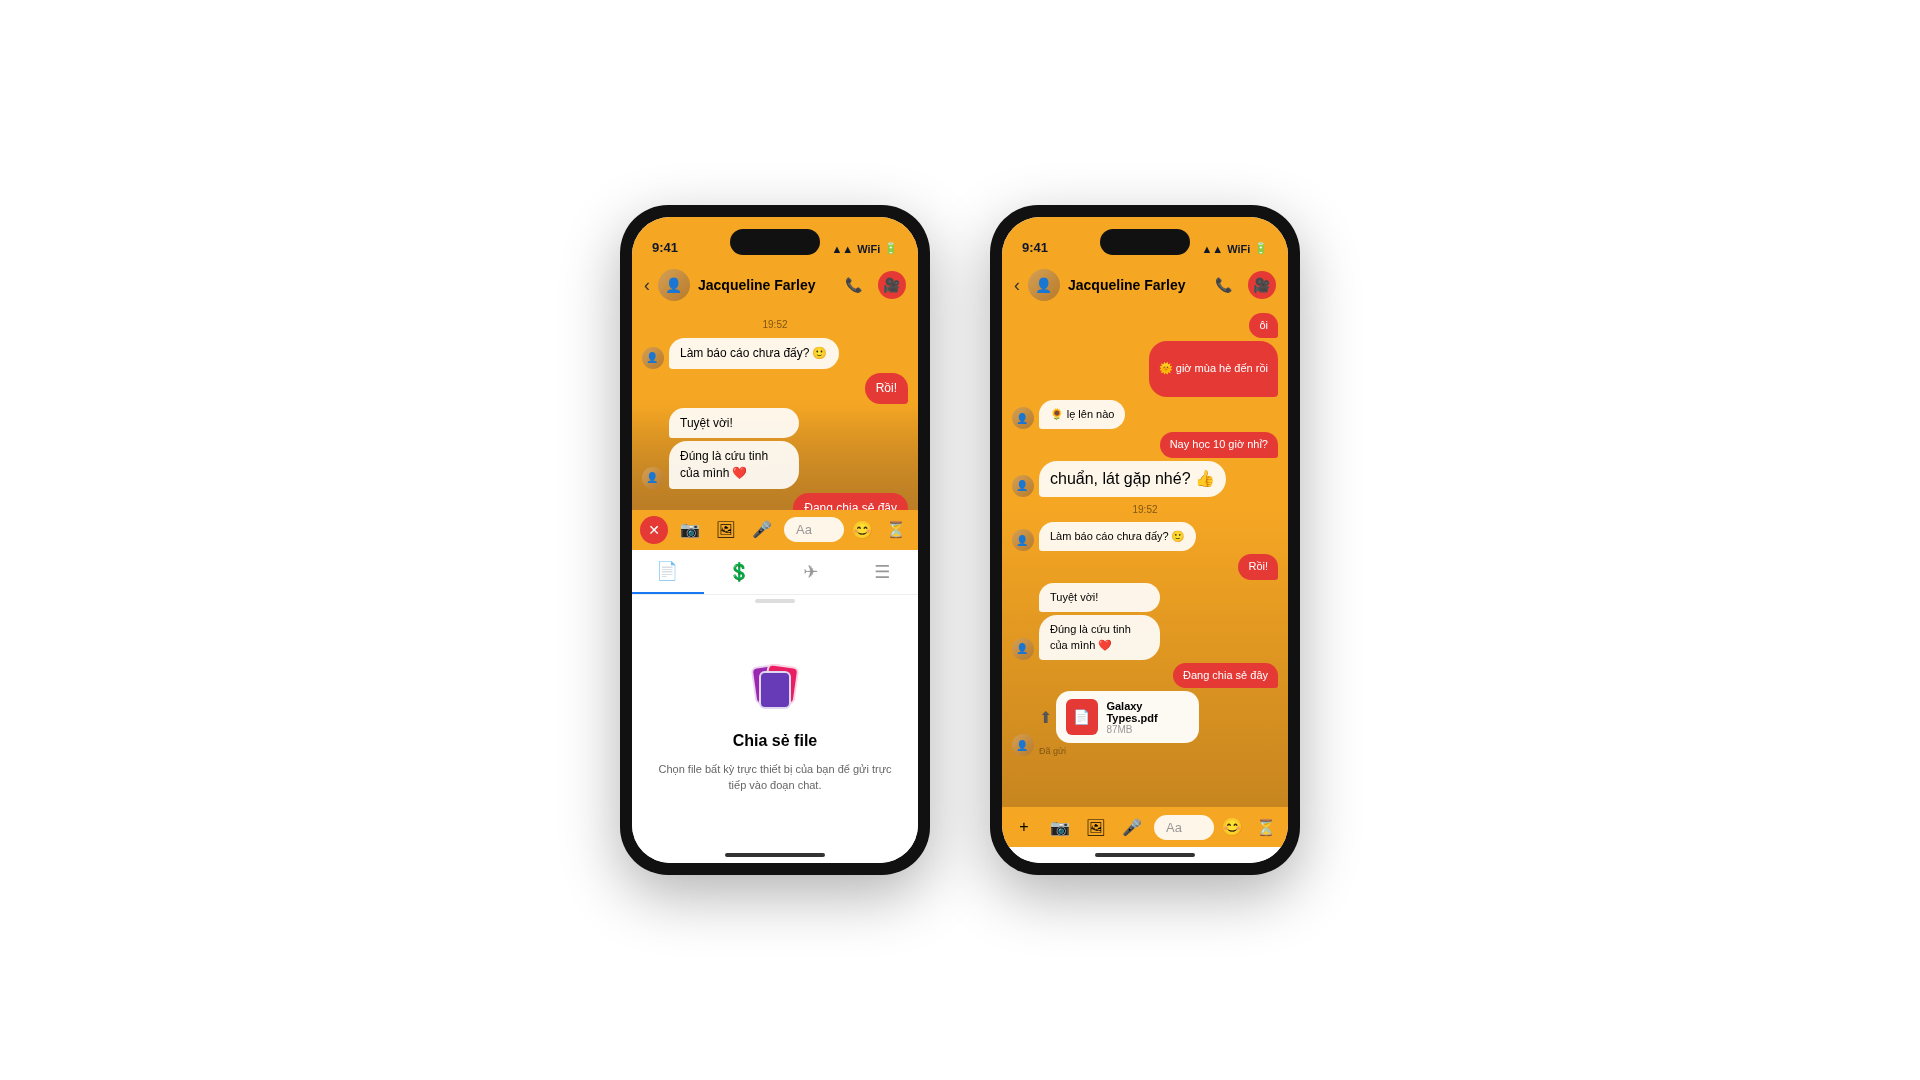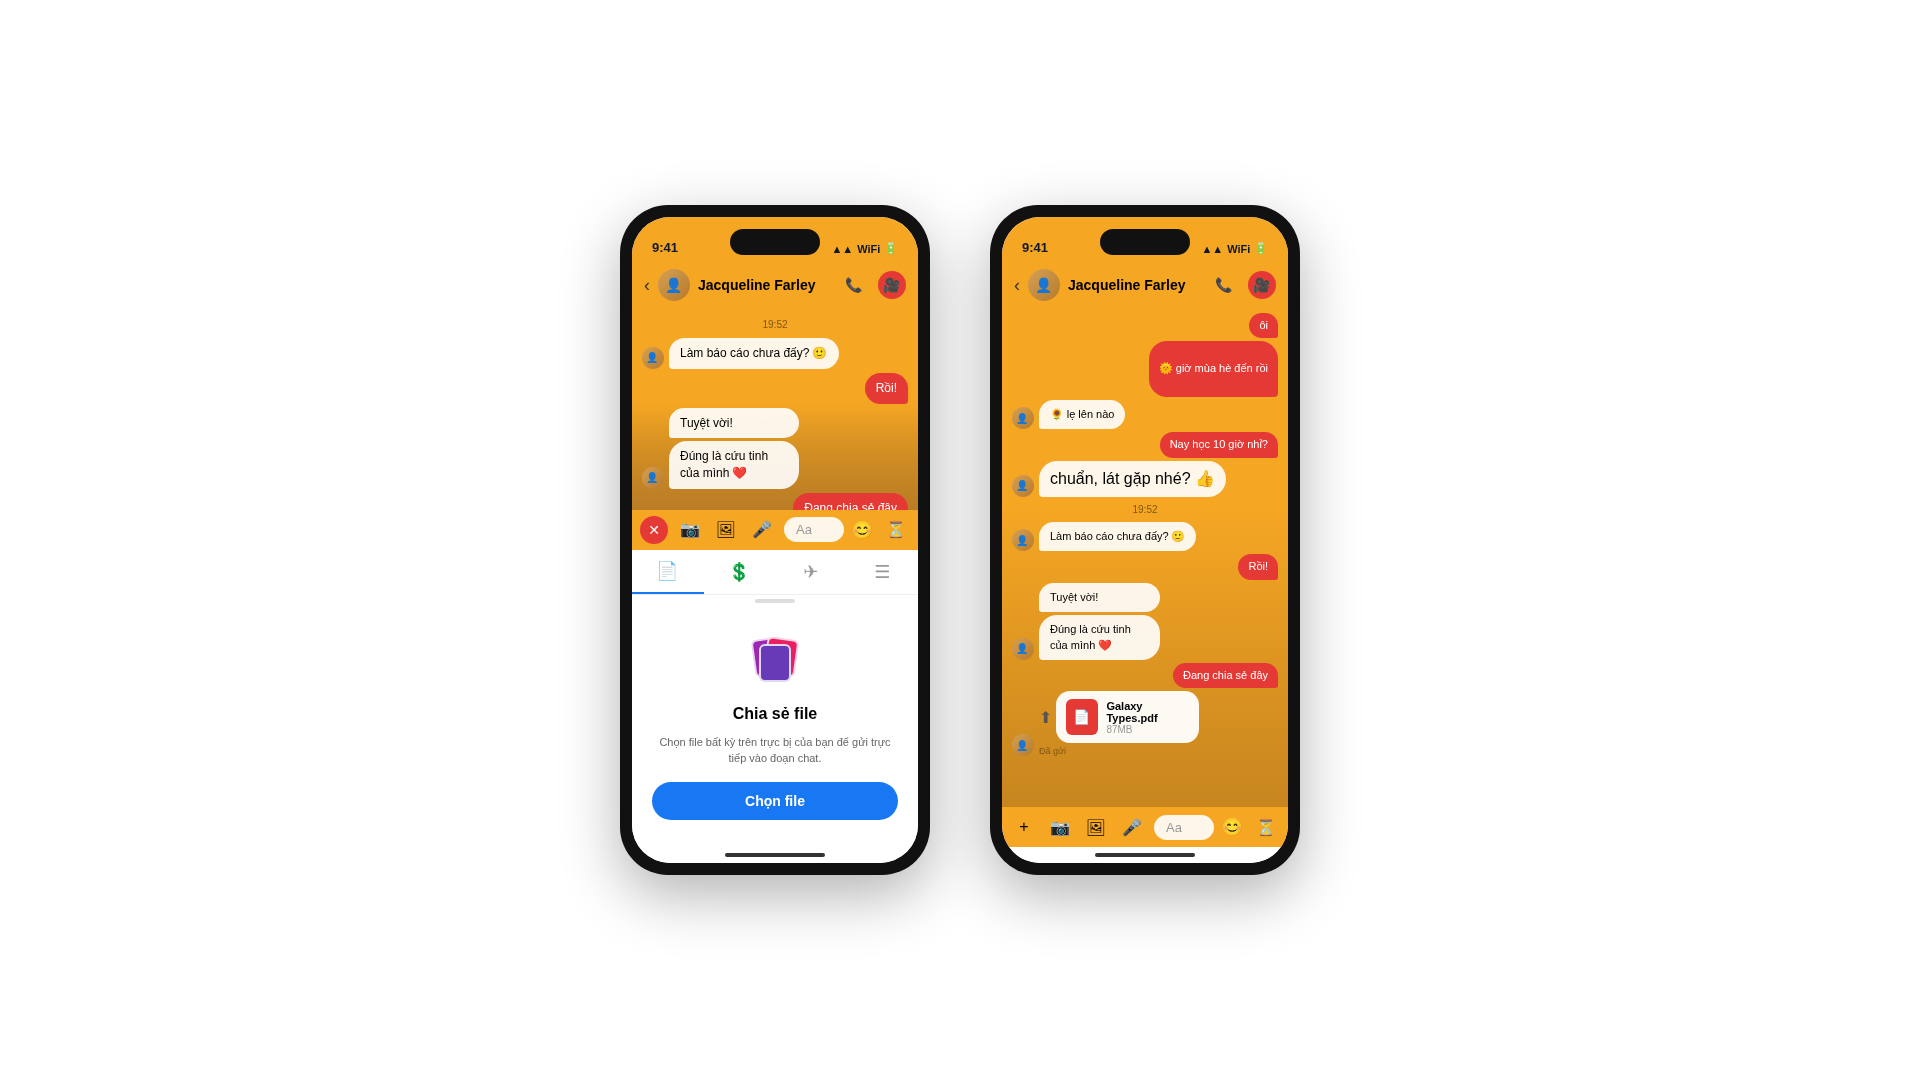--- a/index.html
+++ b/index.html
@@ -418,22 +418,21 @@
 
     <div class="file-share-panel">
       <div class="file-icon-wrapper">
         <div class="file-icon-stack">
           <div class="fi fi-1"></div>
           <div class="fi fi-3"></div>
           <div class="fi fi-2" style="background:#673ab7;top:6px;left:6px;z-index:2;"></div>
         </div>
       </div>
       <div class="file-share-title">Chia sẻ file</div>
-      <div class="file-share-desc">Chọn file bất kỳ trên trực bị của bạn để gửi trực tiếp vào đoạn chat.</div>
-      <button class="choose-file-btn">Chọn file</button>
+      <div class="file-share-desc">Chọn file bất kỳ trực thiết bị của bạn để gửi trực tiếp vào đoạn chat.</div>
     </div>
 
     <div class="home-indicator">
       <div class="home-bar"></div>
     </div>
   </div>
 </div>
 
 <div class="phone">
   <div class="phone-inner">

